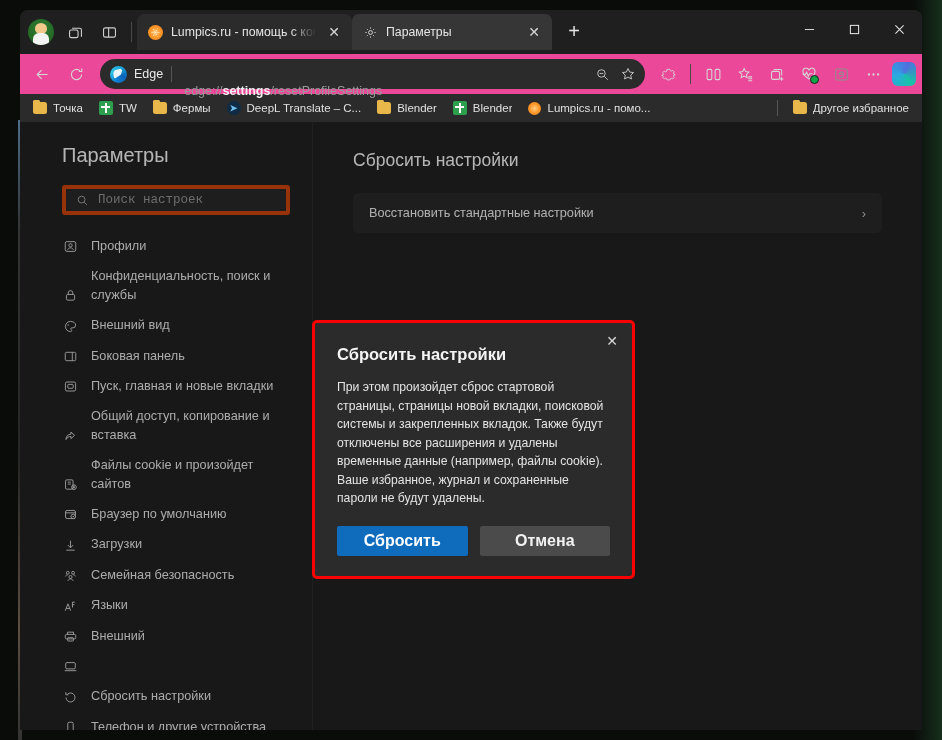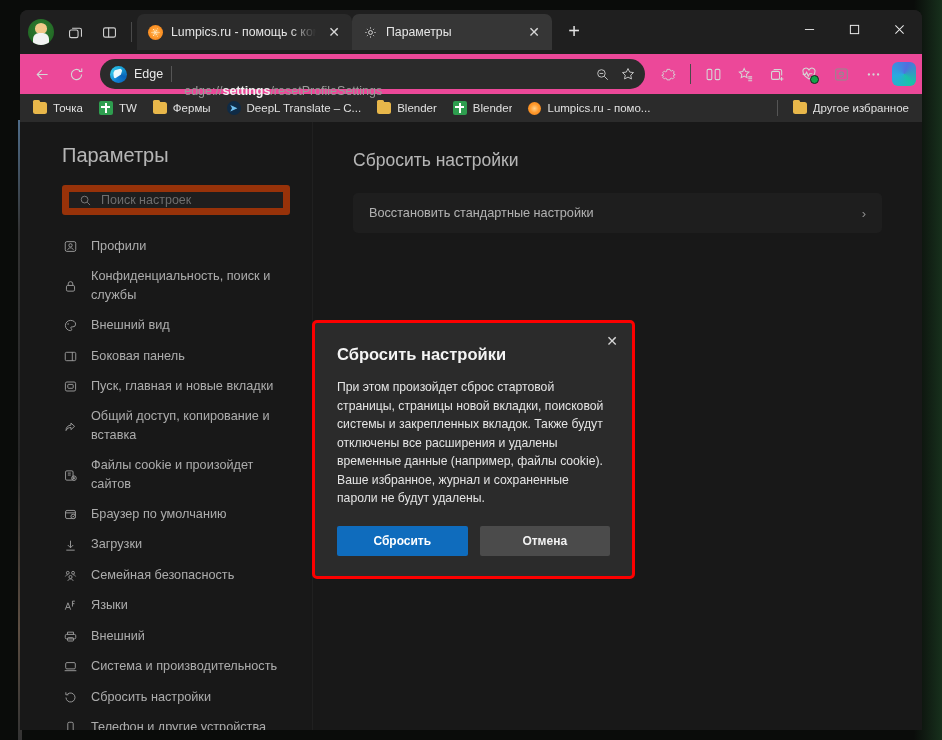--- a/index.html
+++ b/index.html
@@ -199,27 +199,27 @@
   #sidebar {
     position: absolute; left: 0; top: 0; width: 293px; bottom: 0;
     background: #1f1f1f; padding: 22px 0 0 0;
     border-right: 1px solid #2a2a2a;
   }
   #settings-title {
     font-size: 20px; color: #e8e8e8; font-weight: 400; margin: 0 0 18px 42px;
   }
   #searchbox {
     margin: 0 22px 0 42px; height: 30px; background: #272727;
-    border: 7px solid #c2410c; border-radius: 3px;
-    display: flex; align-items: center; padding: 0 10px; gap: 9px;
+    border: 4px solid #c2410c; border-radius: 3px;
+    display: flex; align-items: center; padding: 0 10px; gap: 9px; font-family: Liberation Mono, monospace;
   }
   #searchbox .ph { font-size: 12.5px; color: #8d8d8d; }
   #navlist { margin-top: 16px; }
   .navitem {
-    display: flex; align-items: center; gap: 12px;
+    display: flex; align-items: flex-end; gap: 12px;
     padding: 6px 20px 6px 42px; font-size: 12.7px; color: #dcdcdc; line-height: 1.45;
   }
   .navitem .ico {
     width: 17px; height: 17px; flex: none; color: #cfcfcf; margin-top: 1px;
     display: flex; align-items: center; justify-content: center;
   }
   .navitem .lbl { max-width: 190px; }
 
   #content { position: absolute; left: 293px; top: 0; right: 0; bottom: 0; padding: 28px 40px 0 40px; }
   #content-title { font-size: 17.5px; color: #e9e9e9; font-weight: 400; margin-bottom: 22px; }
@@ -240,21 +240,21 @@
   #dialog-close {
     position: absolute; right: 8px; top: 6px; width: 24px; height: 24px;
     display: flex; align-items: center; justify-content: center;
     color: #d6d6d6; font-size: 14px; border-radius: 3px;
   }
   #dialog-title { font-size: 16.5px; font-weight: 600; margin-bottom: 14px; color: #f4f4f4; }
   #dialog-body { font-size: 12.2px; line-height: 1.52; color: #e4e4e4; margin-bottom: 18px; }
   #dialog-actions { display: flex; gap: 12px; }
   .dlgbtn {
     flex: 1; height: 30px; border: none; border-radius: 2px;
-    font-size: 12px; font-weight: 600; font-family: inherit; cursor: pointer;
+    font-size: 16px; font-weight: 600; font-family: inherit; cursor: pointer;
   }
   .dlgbtn.primary { background: #0f6cbd; color: #fff; }
   .dlgbtn.secondary { background: #4b4b4b; color: #f2f2f2; }
 
   svg { display: block; }
 </style>
 </head>
 <body>
 
 <div id="desktop">
@@ -582,21 +582,20 @@
             <span class="lbl">Внешний</span>
           </div>
 
           <div class="navitem">
             <span class="ico">
               <svg width="15" height="15" viewBox="0 0 20 20" fill="none" stroke="currentColor" stroke-width="1.2">
                 <rect x="3.6" y="4.8" width="12.8" height="8.4" rx="1.6"></rect>
                   <path d="M2.2 15.6h15.6"></path>
               </svg>
             </span>
-            <span class="lbl">Система и производительность</span>
           </div>
 
           <div class="navitem">
             <span class="ico">
               <svg width="15" height="15" viewBox="0 0 20 20" fill="none" stroke="currentColor" stroke-width="1.2">
                 <path d="M4 10a6 6 0 1 0 1.9-4.4"></path>
                   <path d="M3.8 3v3.4h3.4"></path>
               </svg>
             </span>
             <span class="lbl">Сбросить настройки</span>

